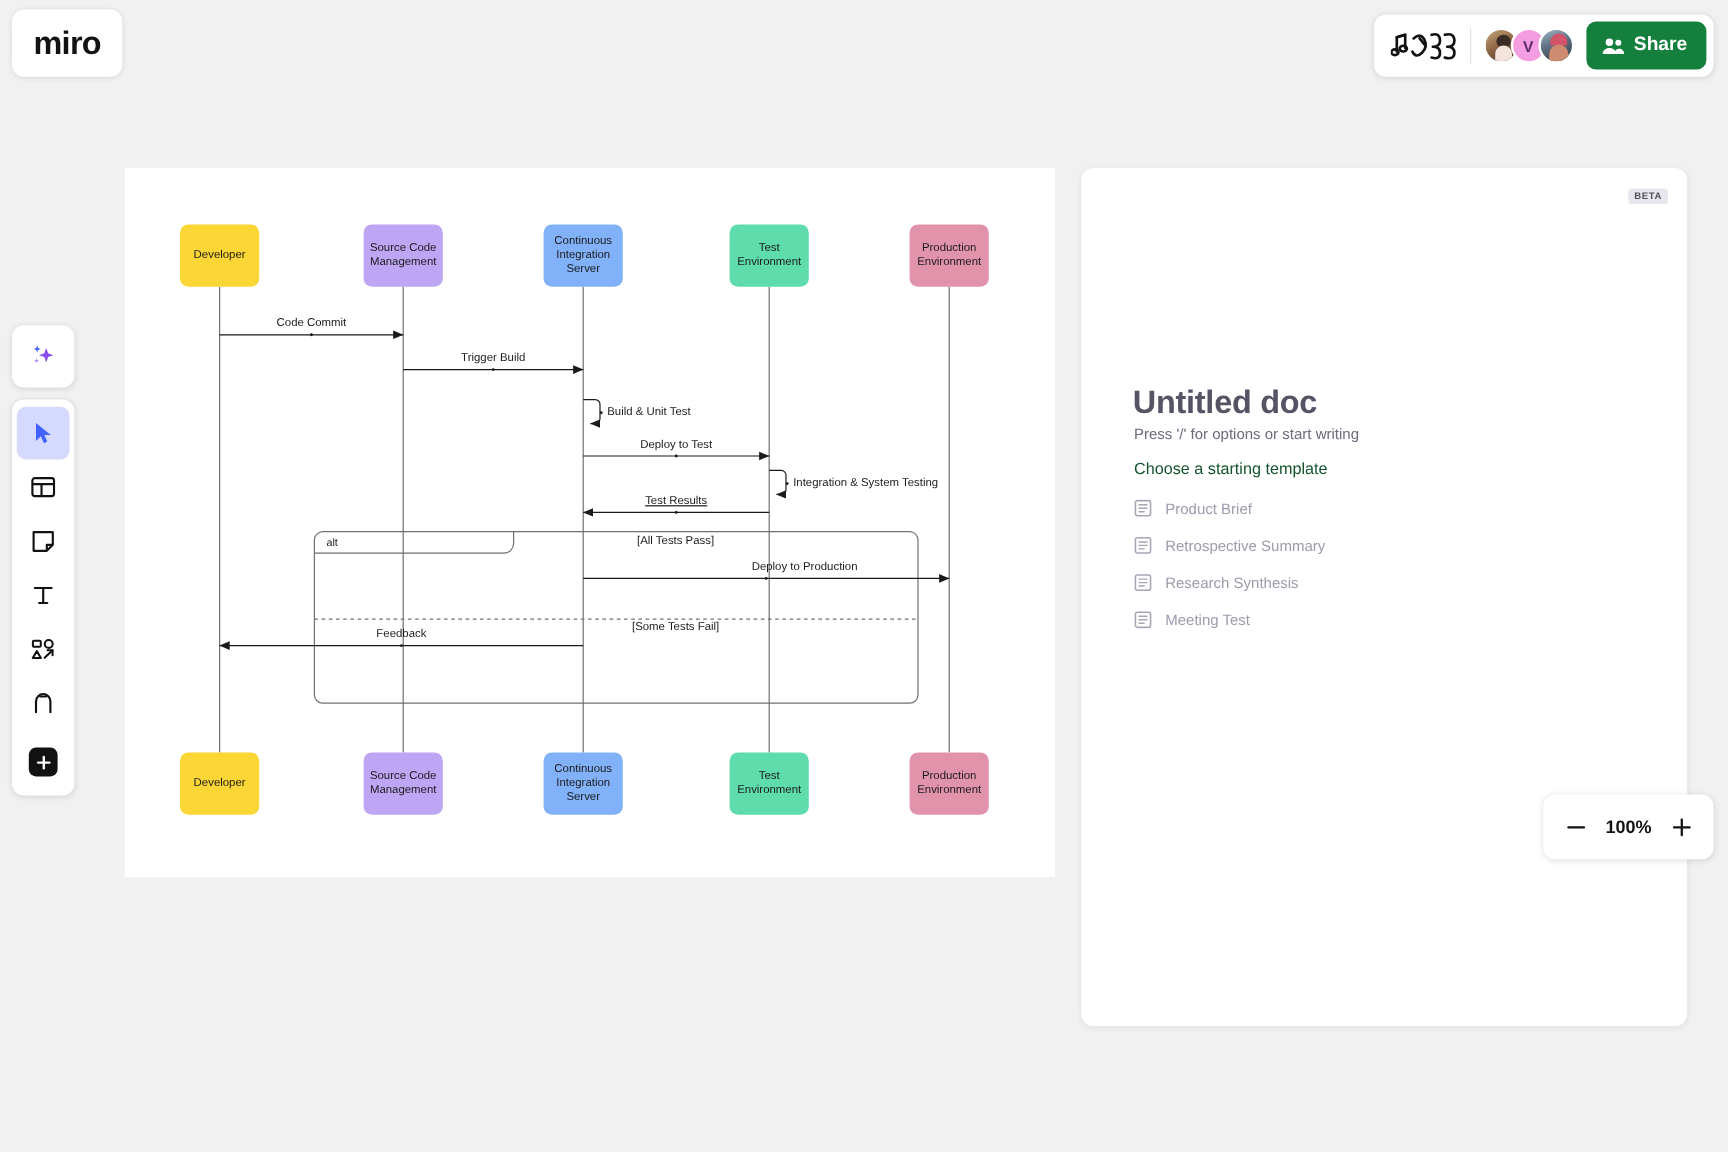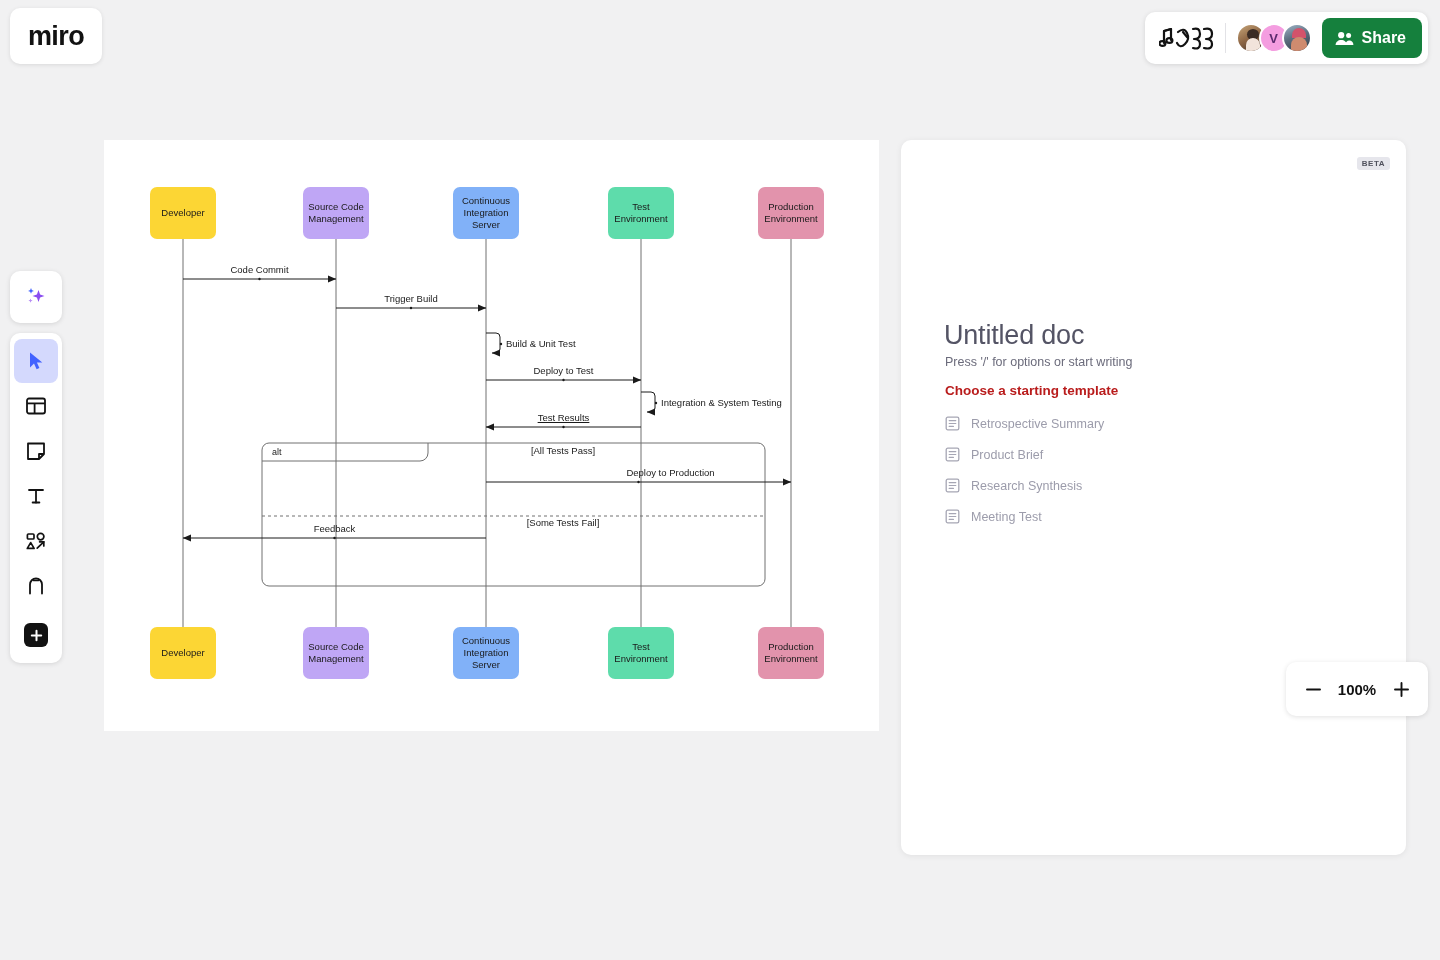--- a/index.html
+++ b/index.html
@@ -142,30 +142,30 @@
     box-shadow: 0 1px 6px rgba(0,0,0,.07);
   }
   .beta-badge {
     position: absolute; right: 16px; top: 17px;
     background: #e6e6ec; color: #50515d;
     font-size: 8px; font-weight: 700; letter-spacing: .5px;
     padding: 2px 5px; border-radius: 3px;
   }
   .doc-title {
     position: absolute; left: 43px; top: 180px;
-    font-size: 27px; font-weight: 400; color: #545465;
+    font-size: 27px; font-weight: 700; color: #545465;
     letter-spacing: -0.2px;
   }
   .doc-sub {
     position: absolute; left: 44px; top: 215px;
     font-size: 12.5px; color: #6b6b7b;
   }
   .doc-section {
     position: absolute; left: 44px; top: 243px;
-    font-size: 13.5px; font-weight: 700; color: #b91c1c;
+    font-size: 13.5px; font-weight: 400; color: #14532d;
   }
   .tpl-list { position: absolute; left: 44px; top: 268px; width: 420px; }
   .tpl-item {
     display: flex; align-items: center; gap: 11px;
     height: 31px; cursor: pointer;
   }
   .tpl-item-label { font-size: 12.5px; color: #9c9cab; }
   .doc-icon { width: 15px; height: 15px; display:block; flex:0 0 15px; }
 
   
@@ -394,32 +394,32 @@
     <div class="tpl-list">
       <div class="tpl-item">
         <svg class="doc-icon" viewBox="0 0 15 15">
           <rect x="1.2" y="1.2" width="12.6" height="12.6" rx="1.6" fill="none" stroke="#a6a6b4" stroke-width="1.3"></rect>
           <g stroke="#a6a6b4" stroke-width="1.2" stroke-linecap="round">
             <line x1="4.2" y1="4.6" x2="10.8" y2="4.6"></line>
             <line x1="4.2" y1="7.5" x2="10.8" y2="7.5"></line>
             <line x1="4.2" y1="10.4" x2="8.4" y2="10.4"></line>
           </g>
         </svg>
-        <span class="tpl-item-label">Retrospective Summary</span>
+        <span class="tpl-item-label">Product Brief</span>
       </div>
       <div class="tpl-item">
         <svg class="doc-icon" viewBox="0 0 15 15">
           <rect x="1.2" y="1.2" width="12.6" height="12.6" rx="1.6" fill="none" stroke="#a6a6b4" stroke-width="1.3"></rect>
           <g stroke="#a6a6b4" stroke-width="1.2" stroke-linecap="round">
             <line x1="4.2" y1="4.6" x2="10.8" y2="4.6"></line>
             <line x1="4.2" y1="7.5" x2="10.8" y2="7.5"></line>
             <line x1="4.2" y1="10.4" x2="8.4" y2="10.4"></line>
           </g>
         </svg>
-        <span class="tpl-item-label">Product Brief</span>
+        <span class="tpl-item-label">Retrospective Summary</span>
       </div>
       <div class="tpl-item">
         <svg class="doc-icon" viewBox="0 0 15 15">
           <rect x="1.2" y="1.2" width="12.6" height="12.6" rx="1.6" fill="none" stroke="#a6a6b4" stroke-width="1.3"></rect>
           <g stroke="#a6a6b4" stroke-width="1.2" stroke-linecap="round">
             <line x1="4.2" y1="4.6" x2="10.8" y2="4.6"></line>
             <line x1="4.2" y1="7.5" x2="10.8" y2="7.5"></line>
             <line x1="4.2" y1="10.4" x2="8.4" y2="10.4"></line>
           </g>
         </svg>

